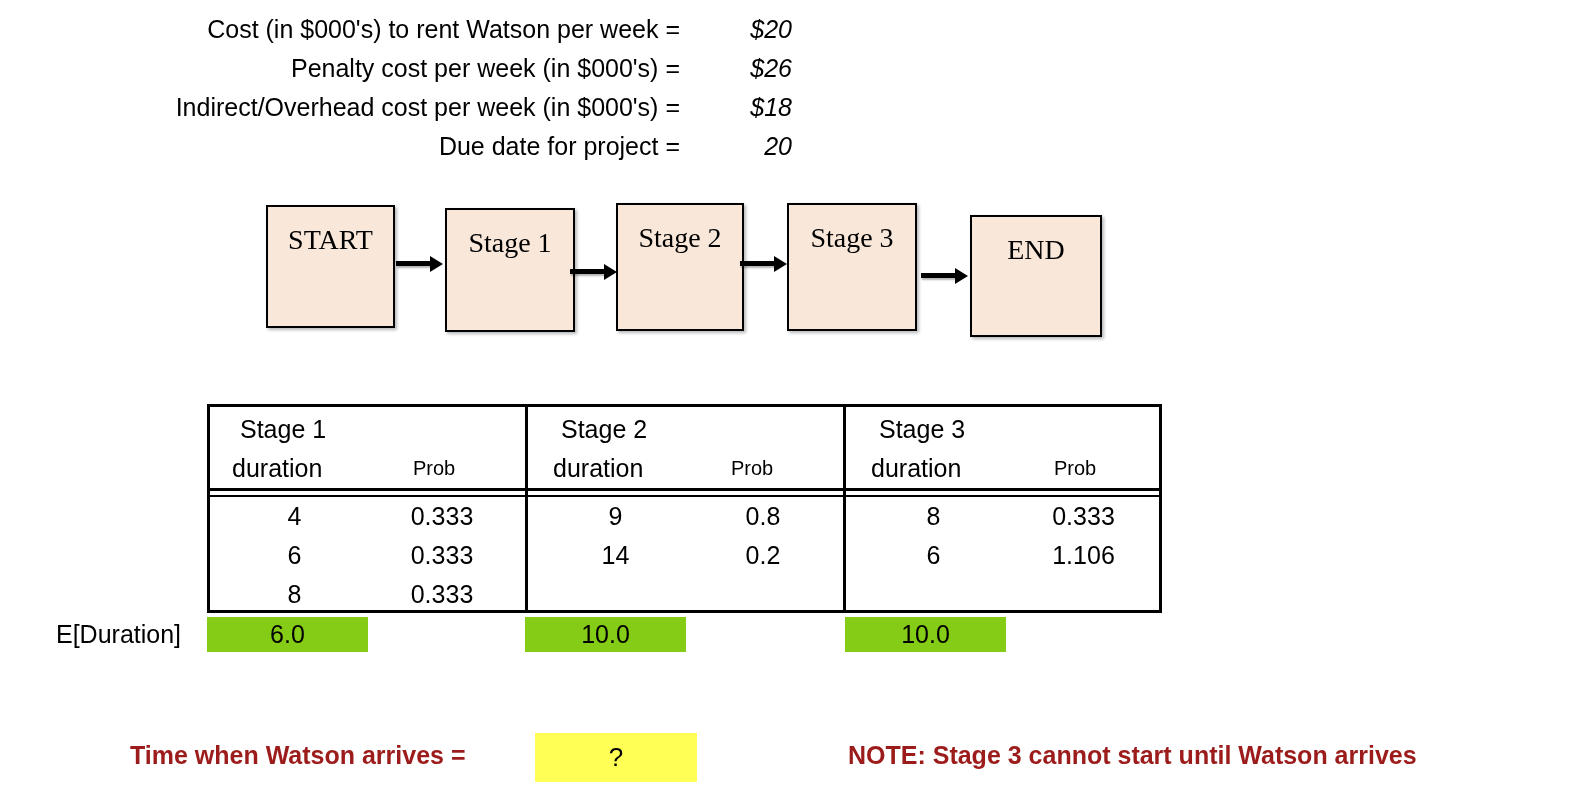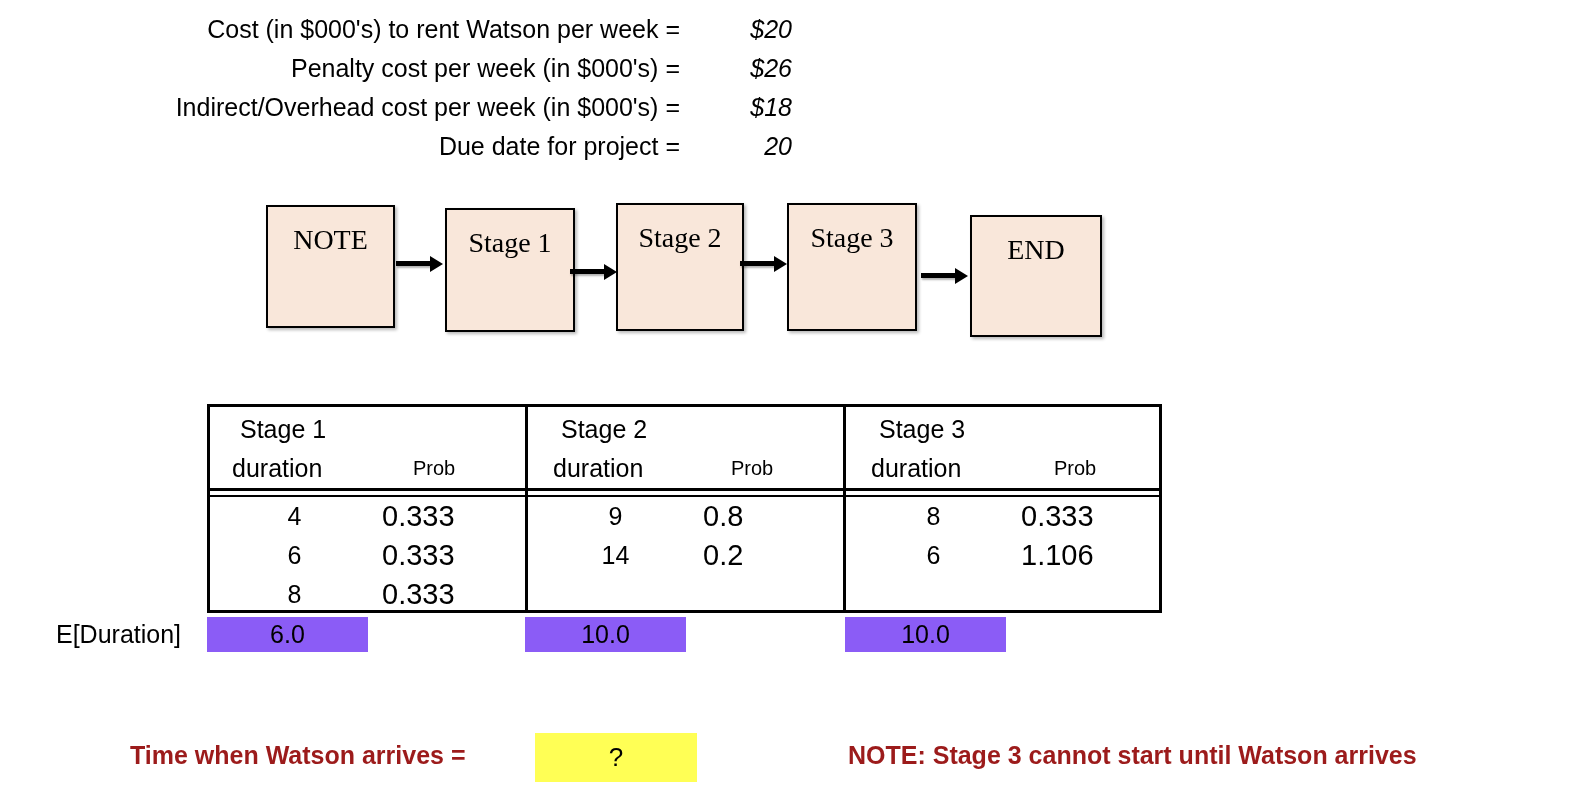--- a/index.html
+++ b/index.html
@@ -172,39 +172,39 @@
   .cell-dur {
     position: absolute;
     top: 0;
     font-size: 25px;
     text-align: center;
     line-height: 39px;
   }
   .cell-prob {
     position: absolute;
     top: 0;
-    font-size: 29px;
-    text-align: left;
+    font-size: 25px;
+    text-align: center;
     line-height: 39px;
   }
 
   
   .eduration-label {
     position: absolute;
     left: 56px;
     top: 618px;
     font-size: 25px;
     white-space: nowrap;
     line-height: 33px;
   }
   .ehighlight {
     position: absolute;
     top: 617px;
     height: 35px;
-    background: #8b5cf6;
+    background: #84cc16;
     font-size: 25px;
     text-align: center;
     line-height: 35px;
   }
 
   
   .watson-label {
     position: absolute;
     left: 130px;
     top: 735px;
@@ -258,21 +258,21 @@
     </div>
     <div class="param-row">
       <span class="param-label">Due date for project =</span>
       <span class="param-value">20</span>
     </div>
   </div>
 
   <div class="flow">
 
     <div class="flow-box" style="left:266px; top:205px; width:129px; height:123px;">
-      <span class="lbl">NOTE</span>
+      <span class="lbl">START</span>
     </div>
 
     <div class="arrow" style="left:396px; top:256px; width:48px;">
       <span class="shaft" style="width:35px;"></span>
       <span class="head" style="left:34px;"></span>
     </div>
 
     <div class="flow-box" style="left:445px; top:208px; width:130px; height:124px;">
       <span class="lbl">Stage 1</span>
     </div>

